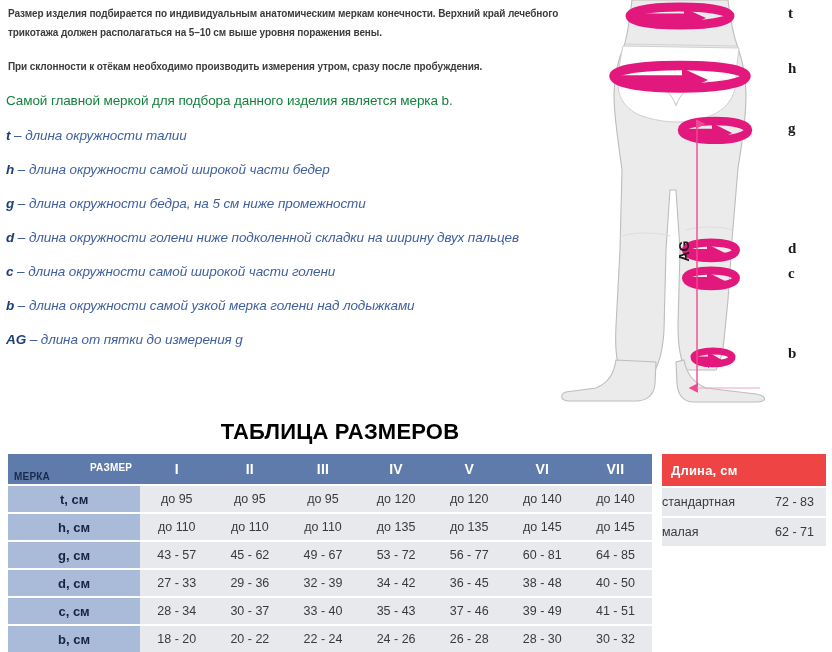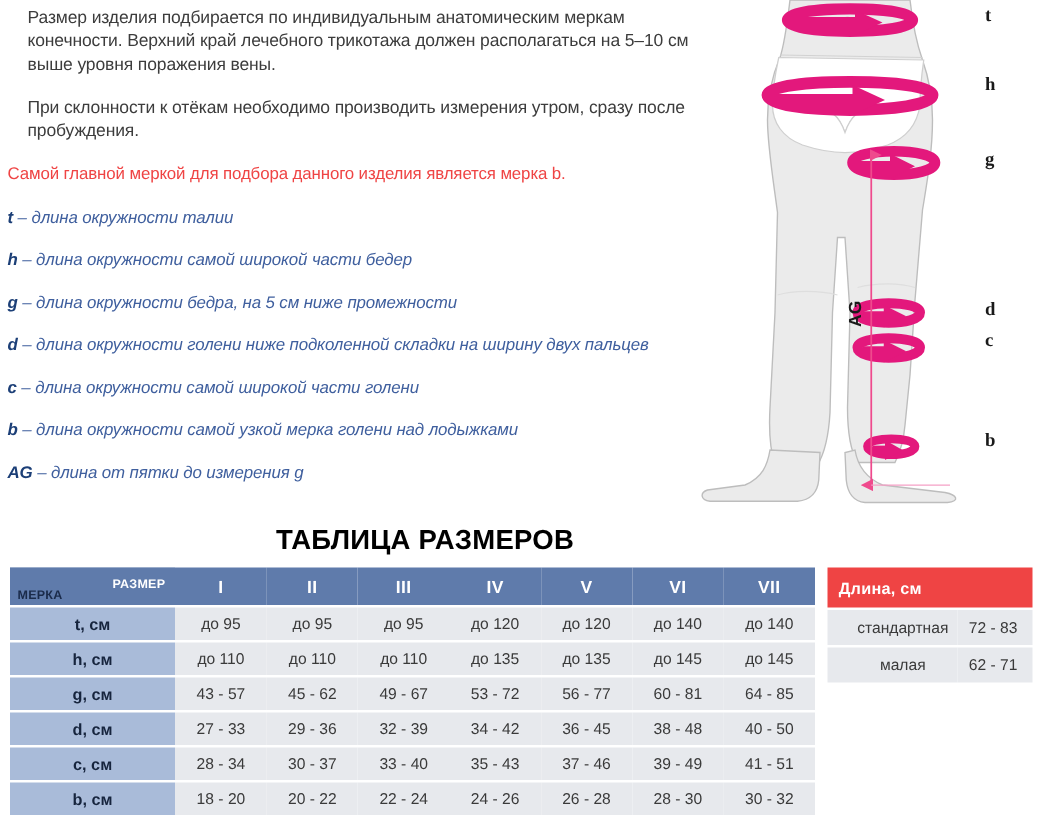--- a/index.html
+++ b/index.html
@@ -10,27 +10,28 @@
     position:relative;overflow:hidden;
     -webkit-font-smoothing:antialiased;
   }
 
   
   .text-col{
     position:absolute;left:6px;top:4px;width:556px;
   }
   .para{
     color:#3c3c3c;
-    font-size:14px;
+    font-size:10px;
     line-height:19px;
-    margin:0 0 15px 16px;
+    margin:0 0 15px 2px;
     letter-spacing:-0.1px;
+    font-weight:bold;
   }
   .highlight{
-    color:#ef4444;
+    color:#15803d;
     font-size:13.5px;
     line-height:19px;
     margin:0 0 18px 0;
     letter-spacing:-0.1px;
   }
   .legend-row{
     font-size:13.5px;
     color:#3f5f9e;
     line-height:16px;
     margin:0 0 18px 0;
@@ -142,21 +143,21 @@
     font-size:13px;font-weight:bold;
     text-align:left;padding-left:9px;
     letter-spacing:0.2px;
   }
   .len-table td{
     height:26px;
     background:#e7e9ed;
     color:#3a3a3a;
     vertical-align:middle;
   }
-  .len-table td.lname{padding-left:17px;text-align:center;}
+  .len-table td.lname{padding-left:0;text-align:left;}
   .len-table td.lval{padding-right:12px;text-align:right;}
   .len-table td.sub{font-weight:bold;color:#1c2b46;padding-left:9px;}
 </style>
 </head>
 <body>
 
 <div class="text-col">
   <p class="para">Размер изделия подбирается по индивидуальным анатомическим меркам конечности. Верхний край лечебного трикотажа должен располагаться на 5–10 см выше уровня поражения вены.</p>
   <p class="para">При склонности к отёкам необходимо производить измерения утром, сразу после пробуждения.</p>
   <p class="highlight">Самой главной меркой для подбора данного изделия является мерка b.</p>

